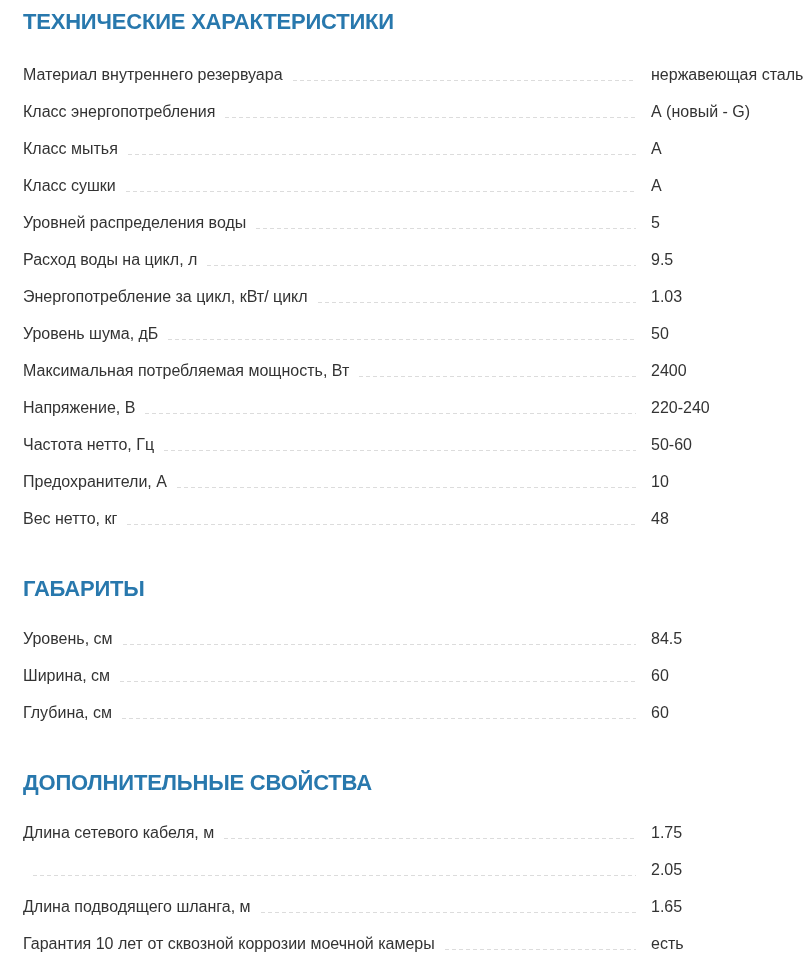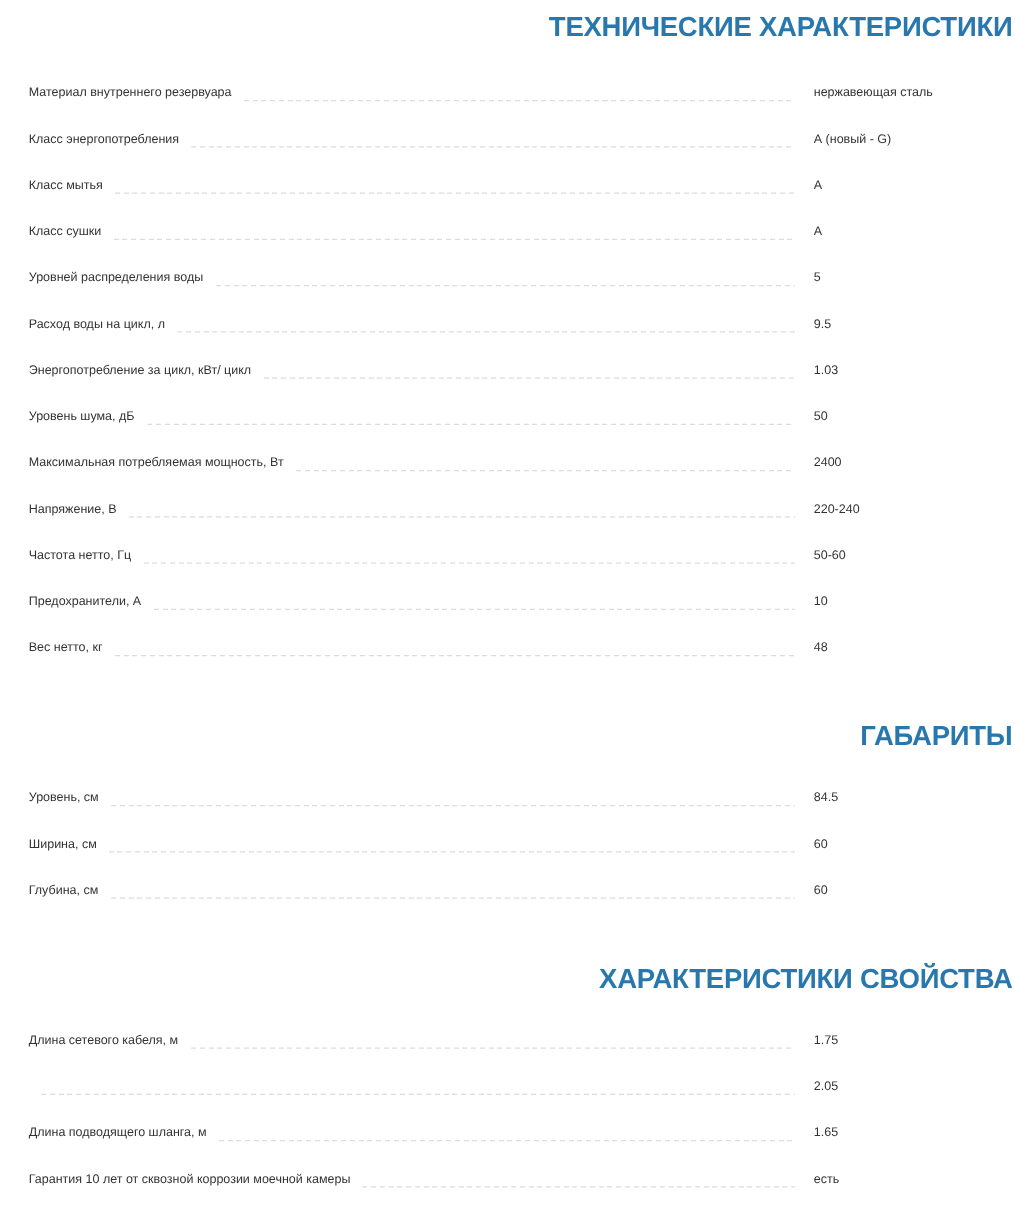--- a/index.html
+++ b/index.html
@@ -19,31 +19,30 @@
     width: 812px;
     padding: 9px 2px 0 23px;
   }
   .section-title {
     color: #2878ad;
     font-size: 22px;
     line-height: 26px;
     font-weight: 700;
     letter-spacing: -0.2px;
     margin: 38px 0 19px 0;
-    text-align: right;
   }
   .section:first-child .section-title {
     margin-top: 0;
     margin-bottom: 22px;
   }
   .spec-row {
     display: flex;
     align-items: flex-end;
     padding: 7px 0 8px 0;
-    font-size: 10px;
+    font-size: 16px;
     line-height: 22px;
   }
   .spec-label {
     flex: 0 0 auto;
     white-space: nowrap;
   }
   .spec-leader {
     flex: 1 1 auto;
     height: 1px;
     align-self: flex-end;
@@ -164,21 +163,21 @@
 
   <div class="spec-row">
     <span class="spec-label">Глубина, см</span>
     <span class="spec-leader"></span>
     <span class="spec-value">60</span>
   </div>
 </div>
   </section>
 
   <section class="section">
-    <h2 class="section-title">ХАРАКТЕРИСТИКИ СВОЙСТВА</h2>
+    <h2 class="section-title">ДОПОЛНИТЕЛЬНЫЕ СВОЙСТВА</h2>
     <div class="section-rows">
   <div class="spec-row">
     <span class="spec-label">Длина сетевого кабеля, м</span>
     <span class="spec-leader"></span>
     <span class="spec-value">1.75</span>
   </div>
 
   <div class="spec-row">
     <span class="spec-leader"></span>
     <span class="spec-value">2.05</span>

